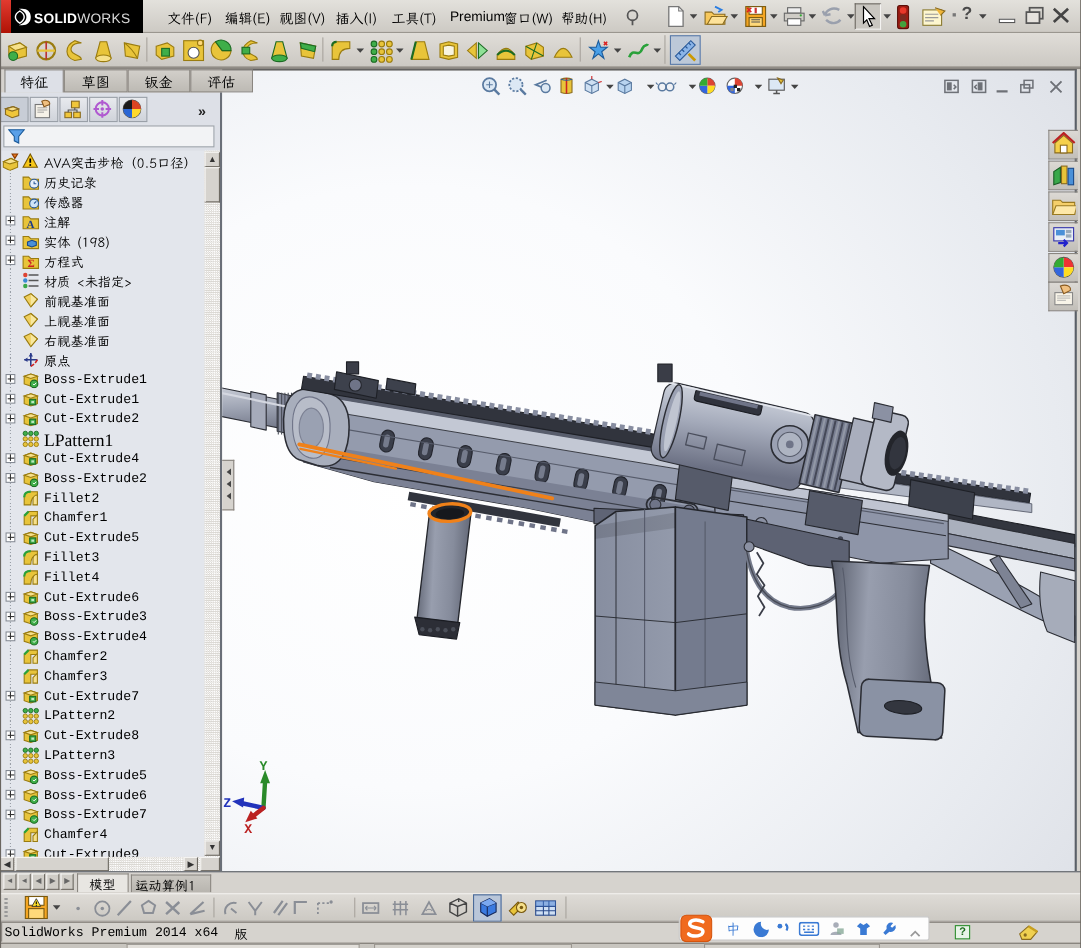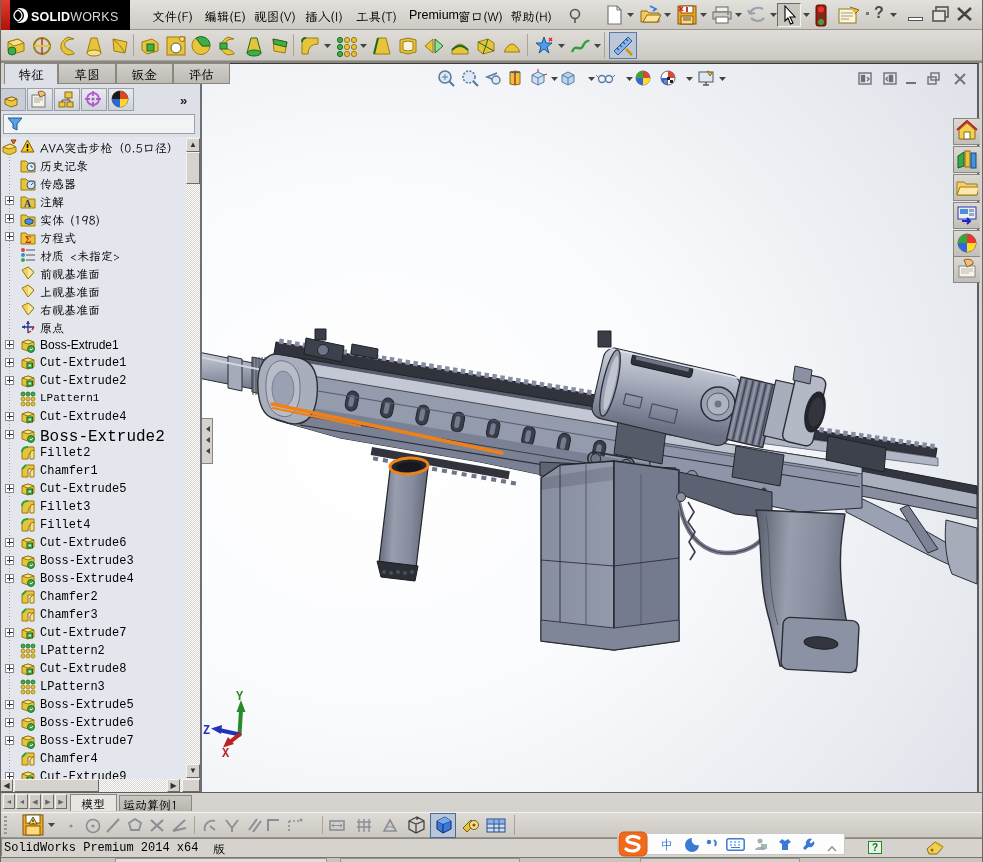--- a/index.html
+++ b/index.html
@@ -392,21 +392,21 @@
     </svg>
     <div class="abs" style="left:5px;top:203px;width:9px;height:9px;background:#fff;border:1px solid #848a94"></div>
     <div class="abs" style="left:6.5px;top:207px;width:6px;height:1px;background:#333"></div>
     <div class="abs" style="left:9px;top:204px;width:1px;height:6px;background:#333"></div>
     <svg class="abs" style="left:20px;top:200px" width="16" height="16" viewBox="0 0 16 16">
       <path d="M2 5 L8 3 L14 5 L14 12 L8 14 L2 12 Z" fill="#e8c43a" stroke="#9a7c10"></path>
       <path d="M2 5 L8 3 L14 5 L8 7 Z" fill="#f6e08a" stroke="#9a7c10"></path>
       <circle cx="11" cy="12" r="3.4" fill="#3fae49" stroke="#1c6b24"></circle>
       <path d="M10 12 l1 1 l2 -2" stroke="#fff" stroke-width="0.9" fill="none"></path>
     </svg>
-    <div class="abs" style="left:40px;top:201px;font-family:Liberation Sans, sans-serif;font-size:12px;color:#000;white-space:nowrap">Boss-Extrude1</div>
+    <div class="abs" style="left:40px;top:201px;font-family:Liberation Mono, monospace;font-size:12px;color:#000;white-space:nowrap">Boss-Extrude1</div>
     <div class="abs" style="left:5px;top:221px;width:9px;height:9px;background:#fff;border:1px solid #848a94"></div>
     <div class="abs" style="left:6.5px;top:225px;width:6px;height:1px;background:#333"></div>
     <div class="abs" style="left:9px;top:222px;width:1px;height:6px;background:#333"></div>
     <svg class="abs" style="left:20px;top:218px" width="16" height="16" viewBox="0 0 16 16">
       <path d="M2 5 L8 3 L14 5 L14 12 L8 14 L2 12 Z" fill="#e8c43a" stroke="#9a7c10"></path>
       <path d="M2 5 L8 3 L14 5 L8 7 Z" fill="#f6e08a" stroke="#9a7c10"></path>
       <rect x="7" y="8" width="5.5" height="5" fill="#3fae49" stroke="#1c6b24"></rect>
       <rect x="8.5" y="9.5" width="2.5" height="2" fill="#bfe8c4"></rect>
     </svg>
     <div class="abs" style="left:40px;top:219px;font-family:'Liberation Mono',monospace;font-size:12px;color:#000;white-space:nowrap">Cut-Extrude1</div>
@@ -428,41 +428,41 @@
       </g>
       <g fill="#e8c43a" stroke="#9a7c10" stroke-width="0.8">
         <circle cx="3" cy="8" r="2"></circle>
         <circle cx="8" cy="8" r="2"></circle>
         <circle cx="13" cy="8" r="2"></circle>
         <circle cx="3" cy="13" r="2"></circle>
         <circle cx="8" cy="13" r="2"></circle>
         <circle cx="13" cy="13" r="2"></circle>
       </g>
     </svg>
-    <div class="abs" style="left:40px;top:255px;font-family:Liberation Mono, monospace;font-size:11px;color:#000;white-space:nowrap">LPattern1</div>
+    <div class="abs" style="left:40px;top:255px;font-family:Liberation Serif, serif;font-size:16px;color:#000;white-space:nowrap">LPattern1</div>
     <div class="abs" style="left:5px;top:275px;width:9px;height:9px;background:#fff;border:1px solid #848a94"></div>
     <div class="abs" style="left:6.5px;top:279px;width:6px;height:1px;background:#333"></div>
     <div class="abs" style="left:9px;top:276px;width:1px;height:6px;background:#333"></div>
     <svg class="abs" style="left:20px;top:272px" width="16" height="16" viewBox="0 0 16 16">
       <path d="M2 5 L8 3 L14 5 L14 12 L8 14 L2 12 Z" fill="#e8c43a" stroke="#9a7c10"></path>
       <path d="M2 5 L8 3 L14 5 L8 7 Z" fill="#f6e08a" stroke="#9a7c10"></path>
       <rect x="7" y="8" width="5.5" height="5" fill="#3fae49" stroke="#1c6b24"></rect>
       <rect x="8.5" y="9.5" width="2.5" height="2" fill="#bfe8c4"></rect>
     </svg>
     <div class="abs" style="left:40px;top:273px;font-family:'Liberation Mono',monospace;font-size:12px;color:#000;white-space:nowrap">Cut-Extrude4</div>
     <div class="abs" style="left:5px;top:293px;width:9px;height:9px;background:#fff;border:1px solid #848a94"></div>
     <div class="abs" style="left:6.5px;top:297px;width:6px;height:1px;background:#333"></div>
     <div class="abs" style="left:9px;top:294px;width:1px;height:6px;background:#333"></div>
     <svg class="abs" style="left:20px;top:290px" width="16" height="16" viewBox="0 0 16 16">
       <path d="M2 5 L8 3 L14 5 L14 12 L8 14 L2 12 Z" fill="#e8c43a" stroke="#9a7c10"></path>
       <path d="M2 5 L8 3 L14 5 L8 7 Z" fill="#f6e08a" stroke="#9a7c10"></path>
       <circle cx="11" cy="12" r="3.4" fill="#3fae49" stroke="#1c6b24"></circle>
       <path d="M10 12 l1 1 l2 -2" stroke="#fff" stroke-width="0.9" fill="none"></path>
     </svg>
-    <div class="abs" style="left:40px;top:291px;font-family:'Liberation Mono',monospace;font-size:16px;color:#000;white-space:nowrap">Boss-Extrude2</div>
+    <div class="abs" style="left:40px;top:291px;font-family:'Liberation Mono',monospace;font-size:12px;color:#000;white-space:nowrap">Boss-Extrude2</div>
     <svg class="abs" style="left:20px;top:308px" width="16" height="16" viewBox="0 0 16 16">
       <path d="M2 14 L2 7 Q2 2 8 2 L14 2 L14 6 Q8 6 8 14 Z" fill="#e8c43a" stroke="#9a7c10"></path>
       <path d="M2 7 Q2 2 8 2" fill="none" stroke="#2aa13a" stroke-width="2"></path>
       <path d="M10 9 a4 4 0 0 1 4 -4 l0 9 l-4 0 Z" fill="#f6e08a" stroke="#9a7c10"></path>
     </svg>
     <div class="abs" style="left:40px;top:309px;font-family:'Liberation Mono',monospace;font-size:12px;color:#000;white-space:nowrap">Fillet2</div>
     <svg class="abs" style="left:20px;top:326px" width="16" height="16" viewBox="0 0 16 16">
       <path d="M2 14 L2 6 L6 2 L14 2 L14 6 L8 6 L8 14 Z" fill="#e8c43a" stroke="#9a7c10"></path>
       <path d="M2 6 L6 2" stroke="#2aa13a" stroke-width="2"></path>
       <path d="M10 9 L14 5 L14 14 L10 14 Z" fill="#f6e08a" stroke="#9a7c10"></path>

